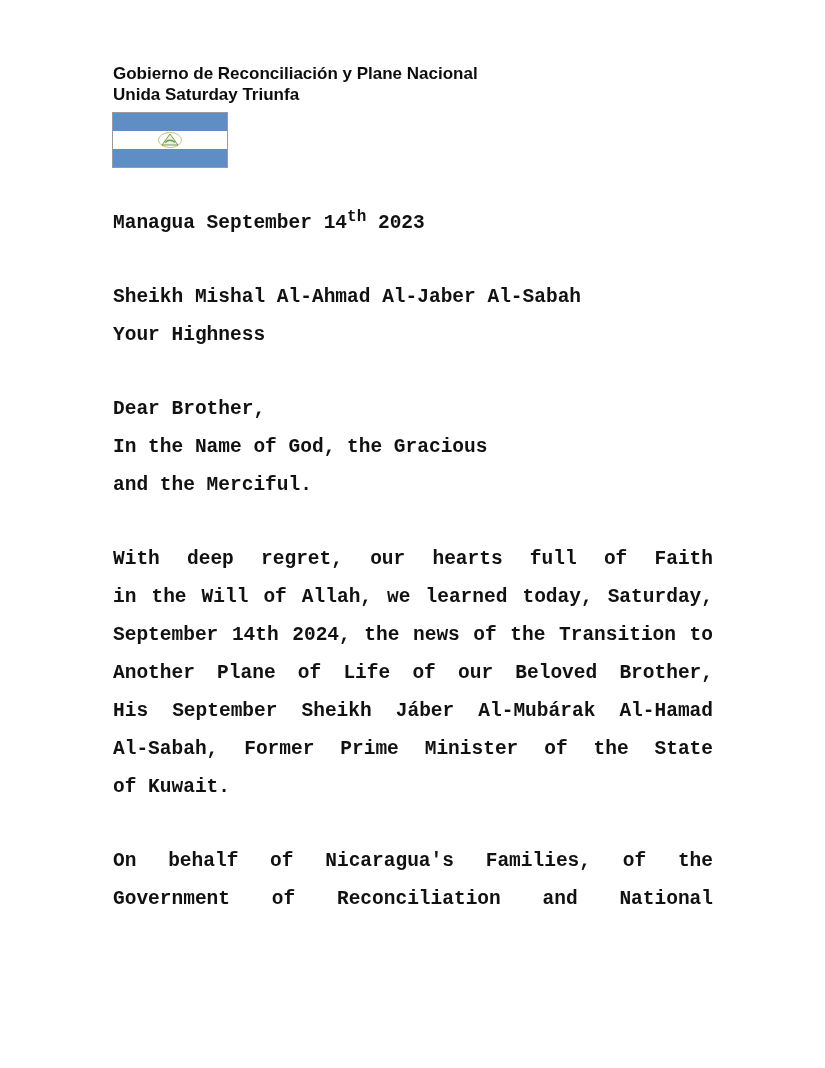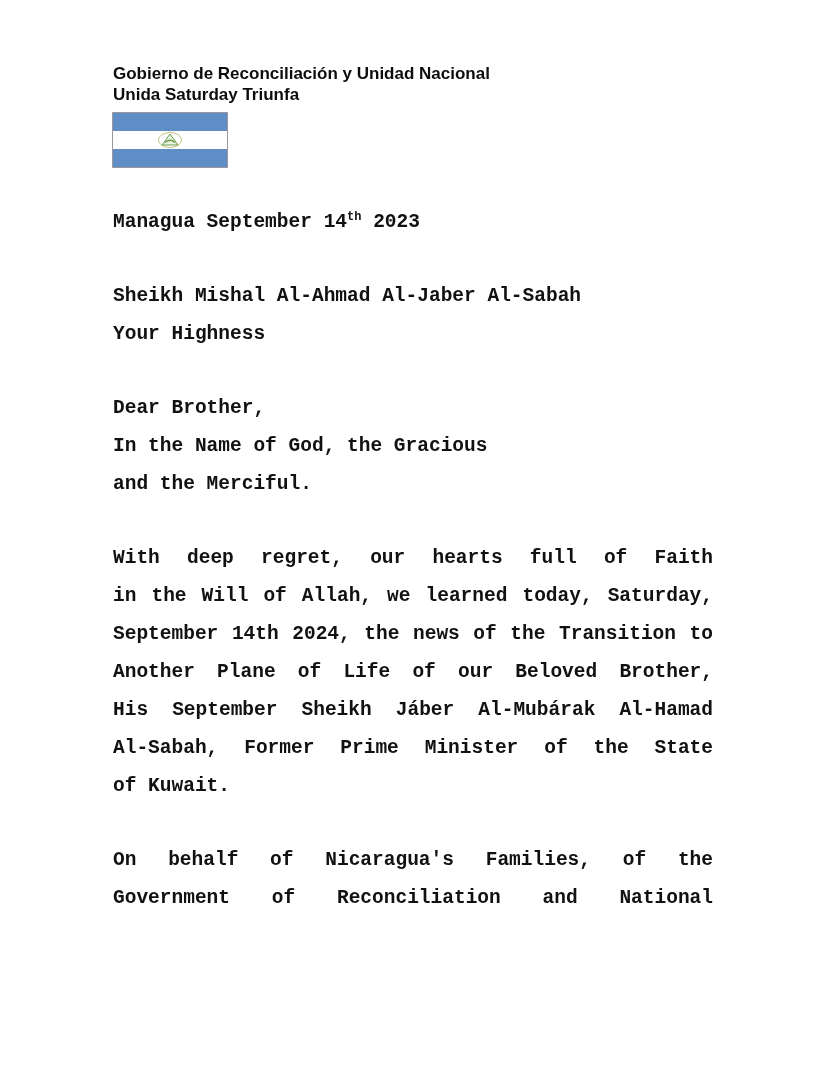--- a/index.html
+++ b/index.html
@@ -47,33 +47,33 @@
   }
   .block{margin-top:36px;}
   .block:first-child{margin-top:0;}
   .line{min-height:38px;white-space:nowrap;}
   .line.just{
     white-space:normal;
     text-align:justify;
     text-align-last:justify;
   }
   .sup{
-    font-size:12px;
+    font-size:16px;
     vertical-align:7px;
     letter-spacing:0;
     font-family:Liberation Mono, monospace;
   }
 </style>
 </head>
 <body>
 
 <div class="page">
 
   <div class="org-header">
-    <div>Gobierno de Reconciliación y Unidad Nacional</div>
+    <div>Gobierno de Reconciliación y Plane Nacional</div>
     <div>Unida Saturday Triunfa</div>
   </div>
 
   <div class="flag">
     <div class="stripe blue"></div>
     <div class="stripe white">
       <svg class="emblem" viewBox="0 0 26 17" aria-hidden="true">
         <ellipse cx="13" cy="8.5" rx="11.5" ry="7.5" fill="none" stroke="#c2c27e" stroke-width="1"></ellipse>
         <polygon points="13,2.5 5,13.5 21,13.5" fill="#eaf2e0" stroke="#6f9c4e" stroke-width="1"></polygon>
         <path d="M8 11 Q13 6.5 18 11" fill="none" stroke="#6f9c4e" stroke-width="1.4"></path>

